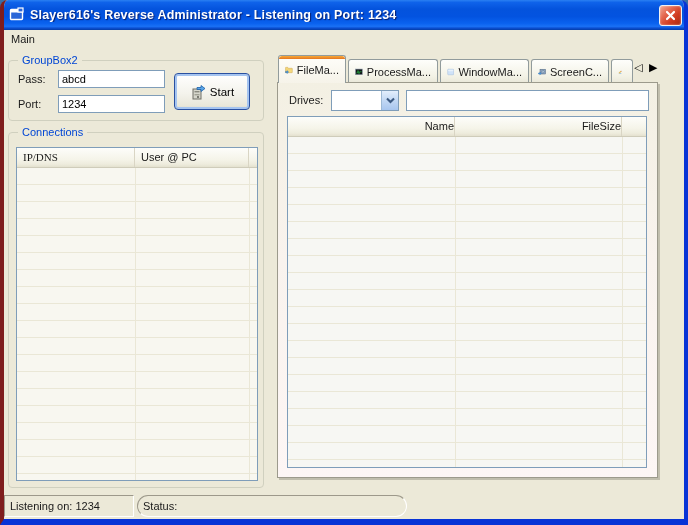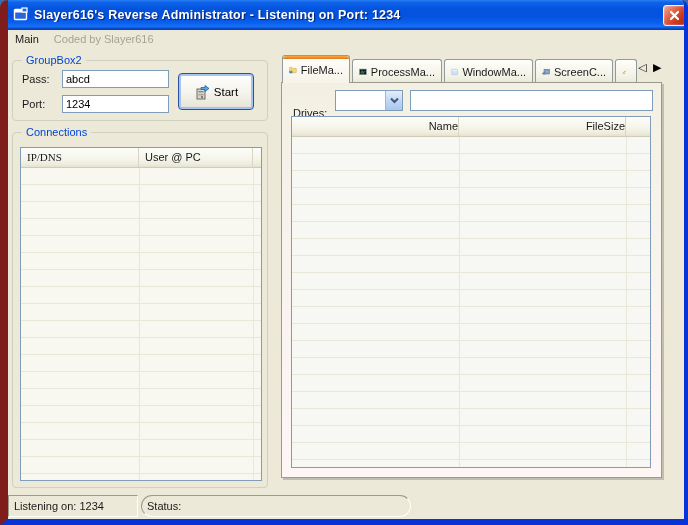--- a/index.html
+++ b/index.html
@@ -1,20 +1,20 @@
 <!DOCTYPE html>
 <html><head>
 <meta charset="utf-8">
 <style>
   html,body{margin:0;padding:0;background:#3a6ea5;}
   *{box-sizing:border-box;}
   .window{
     position:relative;width:688px;height:525px;
     background:#ece9d8;
-    border-left:8px solid #7f1d1d;border-right:4px solid #0833d6;border-bottom:6px solid #0833d6;
+    border-left:4px solid #7f1d1d;border-right:4px solid #0833d6;border-bottom:6px solid #0833d6;
     border-radius:8px 8px 0 0;overflow:hidden;
     font-family:"Liberation Sans",sans-serif;font-size:11px;color:#1a1a1a;
   }
   
   .titlebar{
     position:absolute;left:-4px;top:0;width:688px;height:30px;
     background:linear-gradient(180deg,#2a80f2 0%,#0f63ea 8%,#0453dd 30%,#0353e0 55%,#0a62ef 78%,#1970f5 88%,#0b4ed0 94%,#043ca6 100%);
     display:flex;align-items:center;padding:0 6px 0 9px;
   }
   .title-icon{width:16px;height:16px;margin-right:5px;flex:0 0 auto;}
@@ -111,21 +111,20 @@
     <span class="title-text">Slayer616's Reverse Administrator - Listening on Port: 1234</span>
     <button class="close-btn">
       <svg width="11" height="11" viewBox="0 0 11 11">
         <path d="M2 2 L9 9 M9 2 L2 9" stroke="#ffffff" stroke-width="2.2" stroke-linecap="round"></path>
       </svg>
     </button>
   </div>
 
   <div class="menubar">
     <span class="menu-item">Main</span>
-    <span class="menu-item disabled">Coded by Slayer616</span>
   </div>
 
   <div class="client">
 
     <div class="groupbox" style="left:4px;top:12px;width:256px;height:61px;">
       <span class="gb-caption">GroupBox2</span>
       <span class="fieldrow-label" style="left:9px;top:12px;">Pass:</span>
       <input class="xp-input" style="left: 49px; top: 9px; width: 107px; height: 18px;" value="abcd">
       <span class="fieldrow-label" style="left:9px;top:37px;">Port:</span>
       <input class="xp-input" style="left: 49px; top: 34px; width: 107px; height: 18px;" value="1234">
@@ -193,21 +192,21 @@
         <path d="M4 10.5 L6.2 12.7 L3.2 13.4 Z" fill="#7a5a20"></path>
         <path d="M11 3.5 L12.2 2.3 L14.4 4.5 L13.2 5.7 Z" fill="#e88aa0" stroke="#b65a70" stroke-width="0.6"></path>
         <rect x="6.5" y="12.2" width="7" height="2" fill="#58a0e0"></rect>
       </svg>
       <span class="tab-label"></span>
     </div>
     <span class="scroll-arrow" style="left:630px;">◁</span>
     <span class="scroll-arrow" style="left:645px;">▶</span>
 
     <div class="tabpage">
-      <span class="fieldrow-label" style="left:11px;top:24px;">Drives:</span>
+      <span class="fieldrow-label" style="left:11px;top:11px;">Drives:</span>
       <div class="combobox">
         <div class="combo-field"></div>
         <div class="combo-btn">
           <svg width="11" height="9" viewBox="0 0 11 9">
             <path d="M2 2.5 L5.5 6 L9 2.5" fill="none" stroke="#3c5a82" stroke-width="2.1"></path>
           </svg>
         </div>
       </div>
       <input class="xp-input" style="left: 128px; top: 7px; width: 243px; height: 21px;" value="">
 

